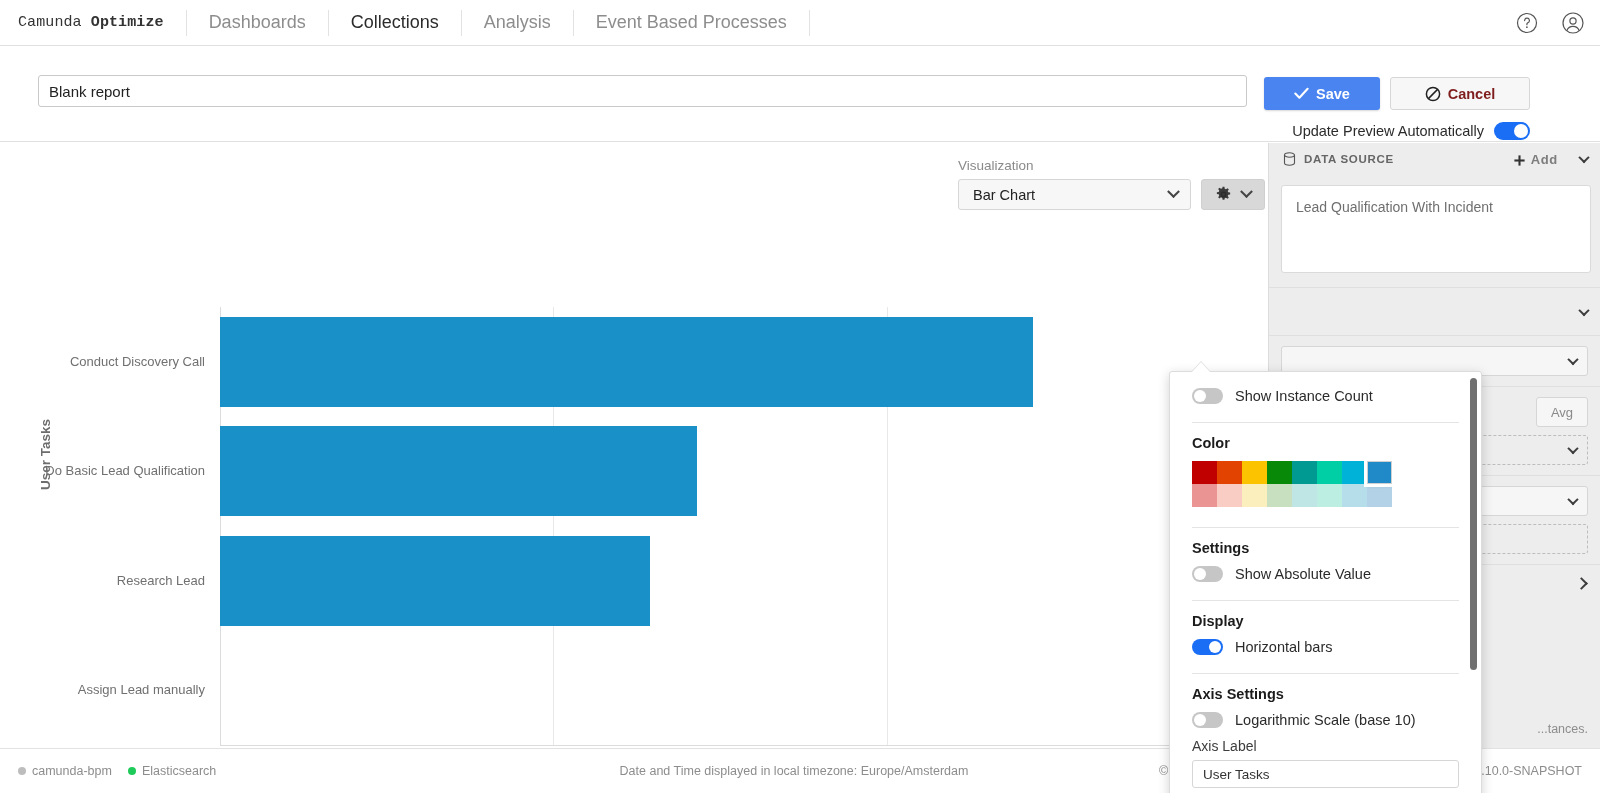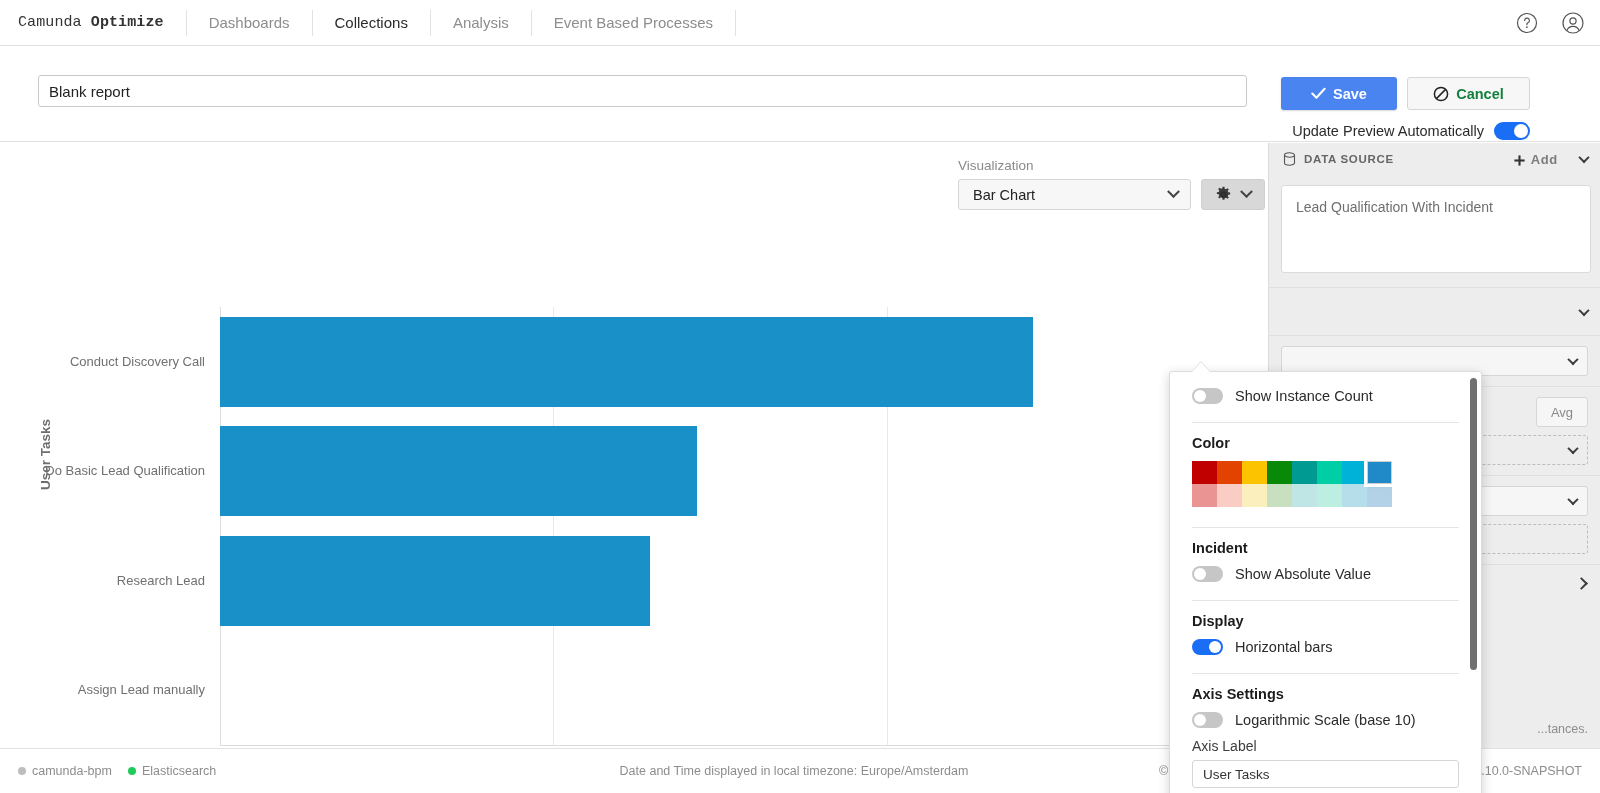--- a/index.html
+++ b/index.html
@@ -19,21 +19,21 @@
     border-bottom: 1px solid #e0e0e0;
     display: flex;
     align-items: center;
     padding-left: 18px;
     position: relative;
   }
   .brand { font-size: 15px; color: #333; letter-spacing: .1px; white-space: nowrap; font-family: Liberation Mono, monospace; }
   .brand b { font-weight: 700; }
   .nav-sep { width: 1px; height: 26px; background: #e2e2e2; margin: 0 22px; }
   .nav-item {
-    font-size: 15px;
+    font-size: 18px;
     color: #8d8d8d;
     padding: 0 0;
     white-space: nowrap;
     cursor: pointer;
   }
   .nav-item.active { color: #2b2b2b; }
   .topnav-right { position: absolute; right: 14px; top: 0; height: 46px; display: flex; align-items: center; gap: 20px; }
   .icon-btn { width: 26px; height: 26px; cursor: pointer; display: flex; align-items: center; justify-content: center; }
   .icon-btn svg { display: block; }
 
@@ -70,21 +70,21 @@
     display: flex; align-items: center; justify-content: center;
     gap: 7px;
     font-size: 14.5px;
     font-weight: 700;
     cursor: pointer;
     padding: 0 20px;
     border: 1px solid transparent;
     white-space: nowrap;
   }
   .btn-save { background: #4a84f0; color: #fff; width: 116px; box-shadow: 0 1px 2px rgba(0,0,0,.16); }
-  .btn-cancel { background: #f7f7f7; color: #15803d; border: 1px solid #d6d6d6; width: 123px; }
+  .btn-cancel { background: #f7f7f7; color: #7f1d1d; border: 1px solid #d6d6d6; width: 140px; }
   .toggle-row {
     position: absolute; right: 70px; top: 76px;
     display: flex; align-items: center; gap: 10px;
     font-size: 14.5px; color: #2b2b2b;
   }
 
   
   .switch { width: 31px; height: 16px; border-radius: 8px; background: #c6c6c6; position: relative; cursor: pointer; flex: none; }
   .switch.on { background: #1a6ef5; }
   .switch .knob { position: absolute; top: 2px; left: 2px; width: 12px; height: 12px; border-radius: 50%; background: #fff; transition: none; }
@@ -421,21 +421,21 @@
             <div class="sw" style="background: rgb(200, 224, 192);"></div>
             <div class="sw" style="background: rgb(191, 230, 228);"></div>
             <div class="sw" style="background: rgb(189, 238, 226);"></div>
             <div class="sw" style="background: rgb(182, 221, 234);"></div>
             <div class="sw" style="background: rgb(179, 210, 232);"></div>
           </div>
         </div>
 
       <div class="pop-hr" style="margin-top:20px"></div>
 
-      <div class="pop-h">Incident</div>
+      <div class="pop-h">Settings</div>
       <div class="pop-row">
         <div class="switch">
             <div class="knob"></div>
           </div>
         <span class="lbl">Show Absolute Value</span>
       </div>
 
       <div class="pop-hr" style="margin-top:18px"></div>
 
       <div class="pop-h">Display</div>

